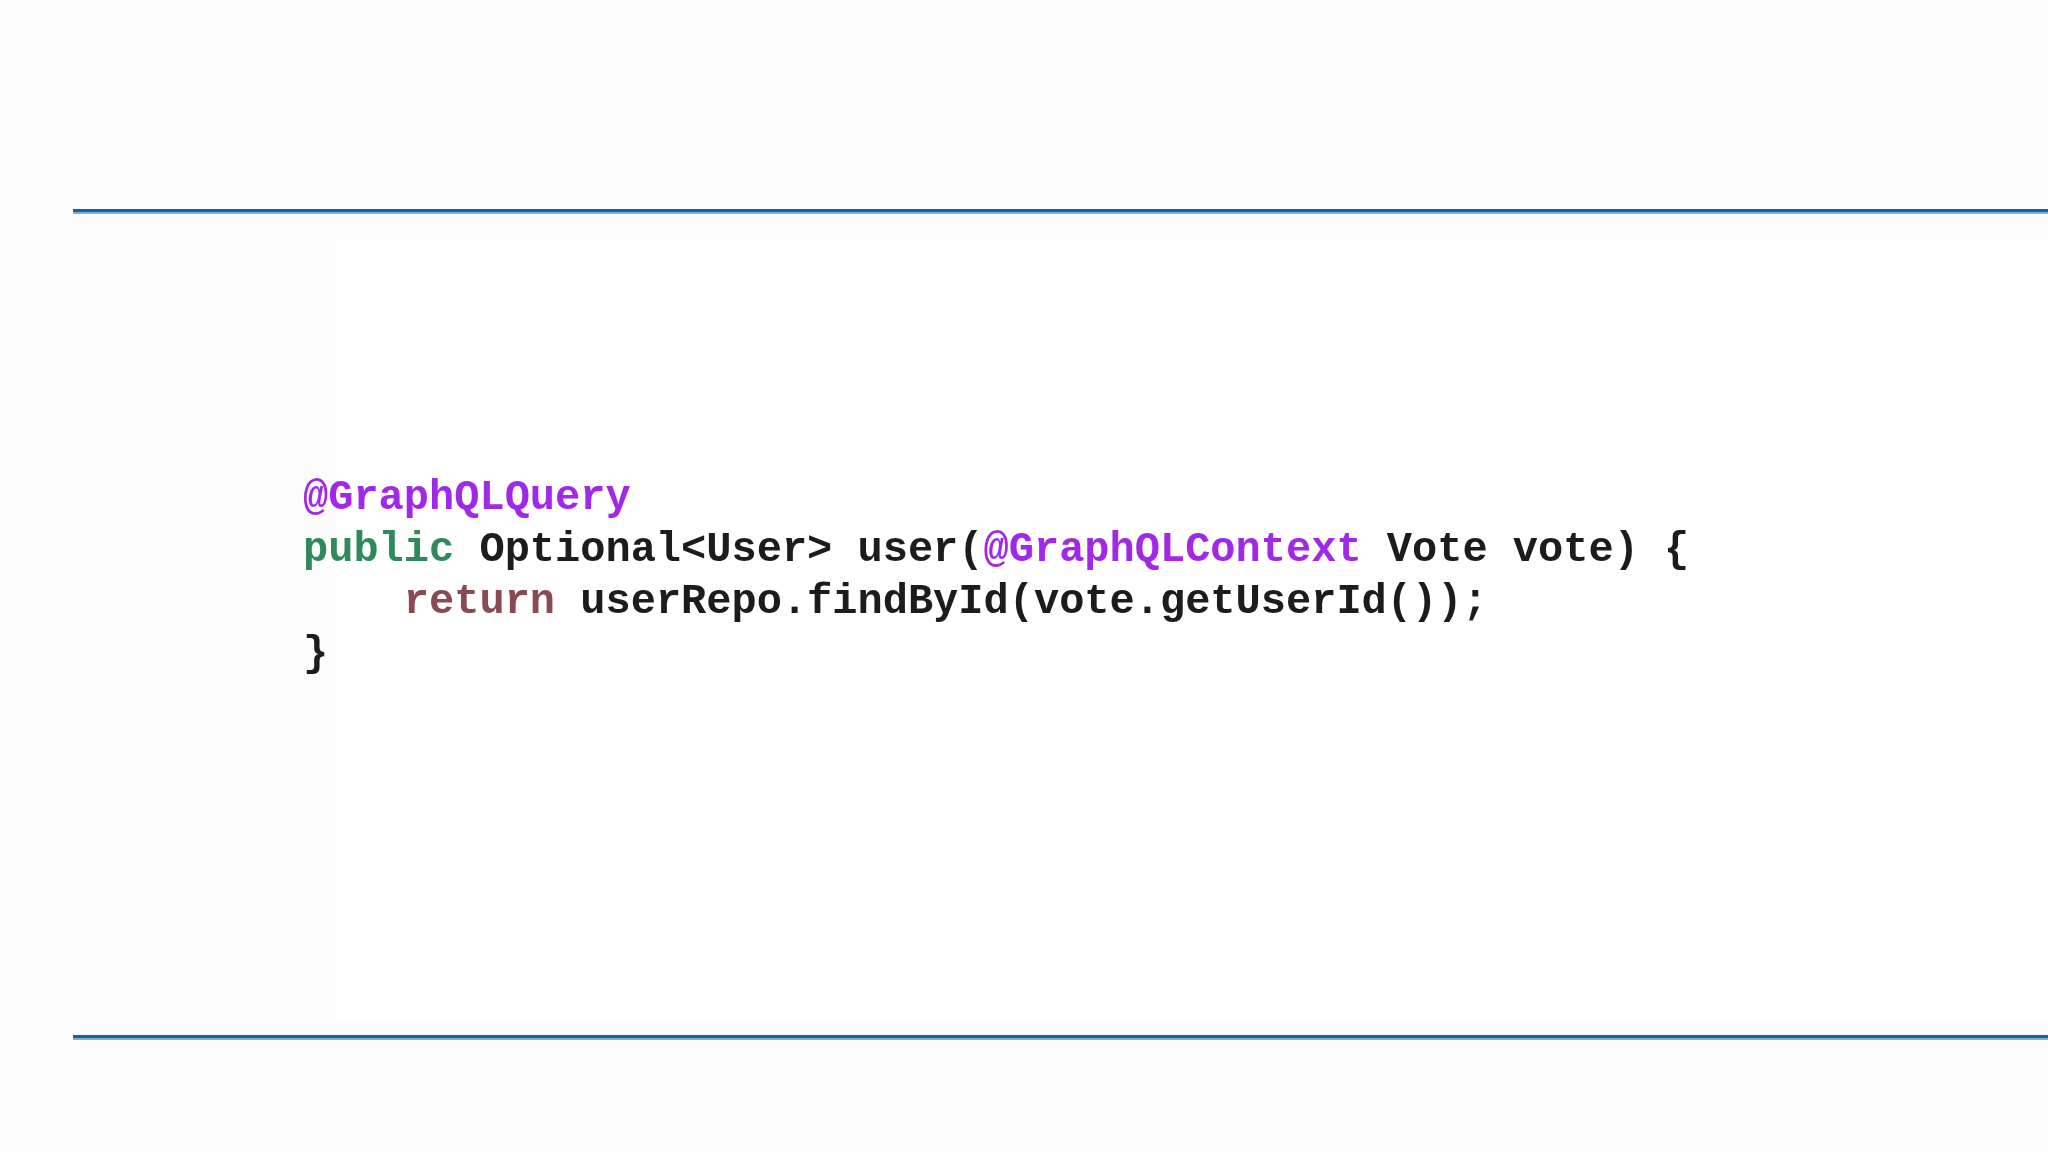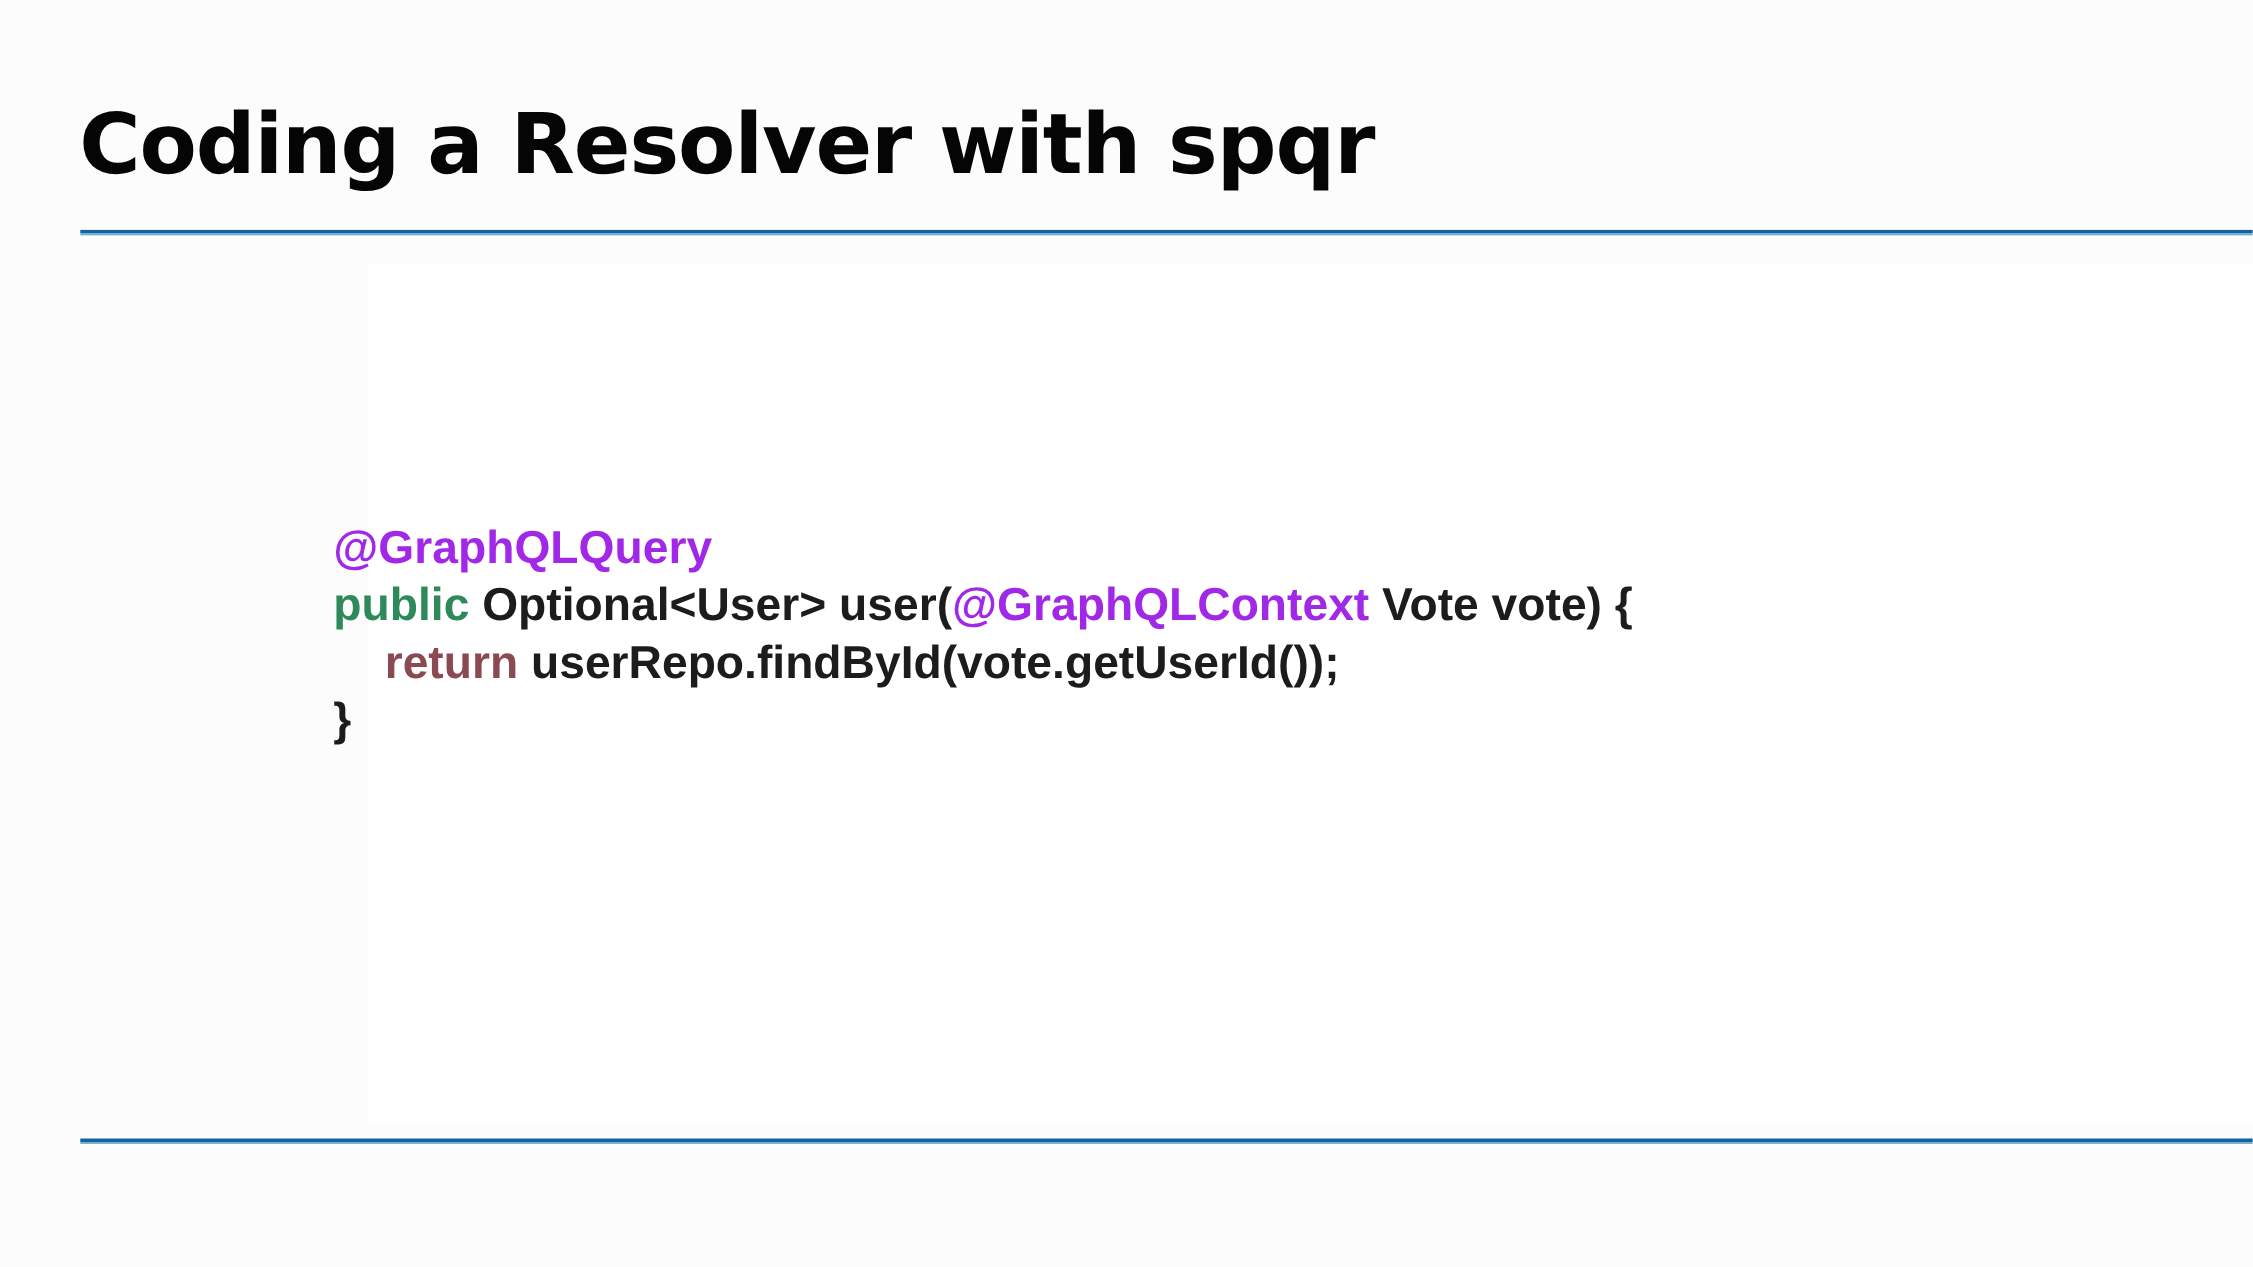--- a/index.html
+++ b/index.html
@@ -43,38 +43,37 @@
     height: 5px;
     background: linear-gradient(to bottom, #13639e 0%, #13639e 58%, #7aaed3 58%, #7aaed3 100%);
   }
   .divider-top { top: 209px; }
   .divider-bottom { top: 1035px; }
   .code-snippet {
     position: absolute;
     left: 303px;
     top: 472px;
     margin: 0;
-    font-family: Liberation Sans, sans-serif;
+    font-family: Liberation Mono, monospace;
     font-weight: 700;
     font-size: 42px;
     line-height: 52px;
     white-space: pre;
     color: #1c1c1c;
     -webkit-font-smoothing: none;
   }
   .code-line { height: 52px; }
 </style>
 </head>
 <body>
 
 <div class="slide">
 
   <div class="code-panel" style="background: rgb(255, 255, 255);"></div>
 
-  <h1 class="slide-title">Coding a Resolver with spqr</h1>
 
   <div class="divider divider-top" style="background: linear-gradient(rgb(19, 99, 158) 0%, rgb(19, 99, 158) 58%, rgb(122, 174, 211) 58%, rgb(122, 174, 211) 100%);"></div>
 
   <pre class="code-snippet"><div class="code-line"><span style="color: rgb(162, 40, 232);">@GraphQLQuery</span></div><div class="code-line"><span style="color: rgb(47, 138, 91);">public</span><span style="color: rgb(28, 28, 28);"> Optional&lt;User&gt; user(</span><span style="color: rgb(162, 40, 232);">@GraphQLContext</span><span style="color: rgb(28, 28, 28);"> Vote vote) {</span></div><div class="code-line"><span style="color: rgb(28, 28, 28);">    </span><span style="color: rgb(139, 74, 82);">return</span><span style="color: rgb(28, 28, 28);"> userRepo.findById(vote.getUserId());</span></div><div class="code-line"><span style="color: rgb(28, 28, 28);">}</span></div></pre>
 
   <div class="divider divider-bottom" style="background: linear-gradient(rgb(19, 99, 158) 0%, rgb(19, 99, 158) 58%, rgb(122, 174, 211) 58%, rgb(122, 174, 211) 100%);"></div>
 
 </div>
 
 </body></html>

